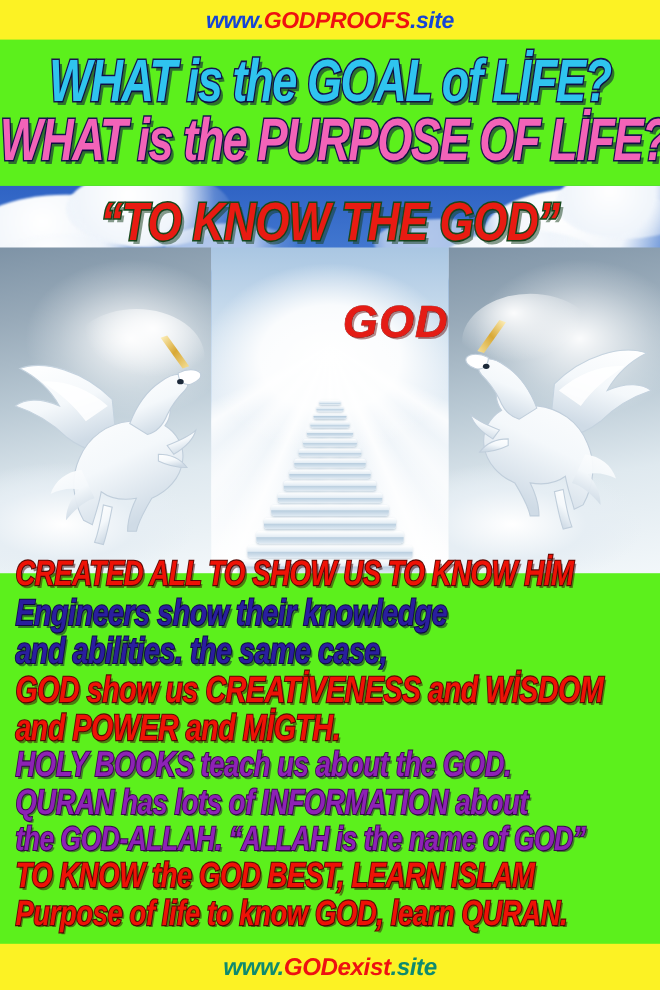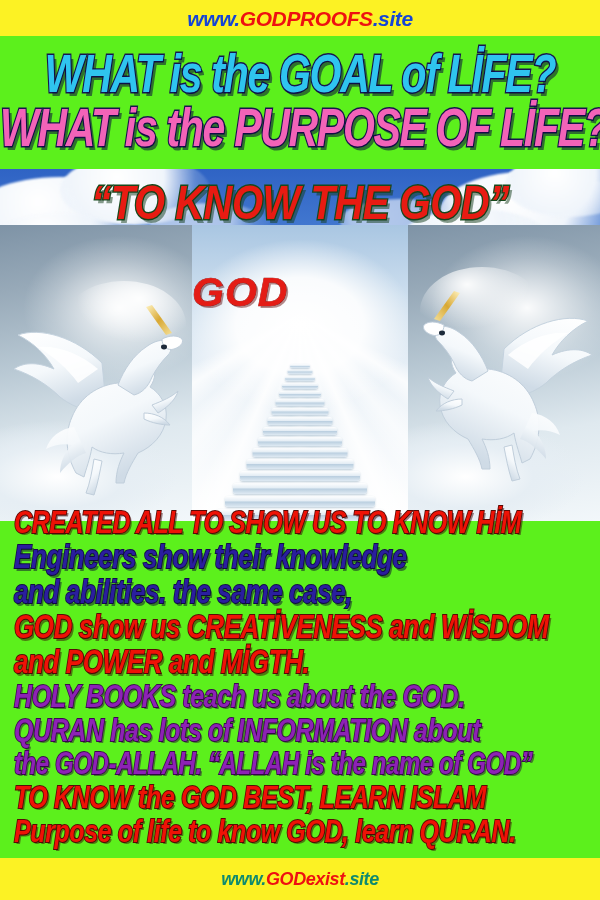--- a/index.html
+++ b/index.html
@@ -16,21 +16,21 @@
   .banner {
     position:absolute; left:0; width:600px; height:36px;
     background:#fcf224;
     display:flex; align-items:center; justify-content:center; gap:34px;
     font-weight:bold; font-style:italic; letter-spacing:-0.4px;
     white-space:nowrap;
   }
   .banner.top { top:0; }
   .banner.bottom { bottom:0; height:42px; }
   .url { font-size:21px; line-height:1; }
-  .banner.bottom .url { font-size:18px; }
+  .banner.bottom .url { font-size:22px; }
   .u-www  { color:#1545d6; }
   .u-main { color:#ee1111; }
   .u-tld  { color:#1545d6; }
   .banner.bottom .u-www { color:#0f8a6e; }
   .banner.bottom .u-tld { color:#0f8a6e; }
 
   
   .headlines { position:absolute; top:36px; left:0; width:600px; height:107px; }
   .hl {
     text-align:center; font-weight:bold; font-style:italic;
@@ -114,21 +114,21 @@
     border-radius:3px;
     box-shadow:0 1px 2px rgba(120,150,175,.45);
   }
 
   
   .uni { position:absolute; }
   .uni-l { left:6px; top:52px; width:186px; height:232px; }
   .uni-r { left:6px; top:38px; width:186px; height:232px; transform:scaleX(-1); }
 
   .panel-label {
-    position:absolute; left:0; width:100%; text-align:left;
+    position:absolute; left:0; width:100%; text-align:right;
     font-weight:bold; color:#e41c15; font-style:italic;
     text-shadow:2px 2px 0 rgba(90,0,0,.45);
     -webkit-text-stroke:0.6px #8c0b08;
     paint-order:stroke fill;
     white-space:nowrap;
   }
   .lbl-god { top:44px; font-size:41px; letter-spacing:1px; }
   .lbl-creator { top:159px; font-size:25px; letter-spacing:0.5px; }
 
   

